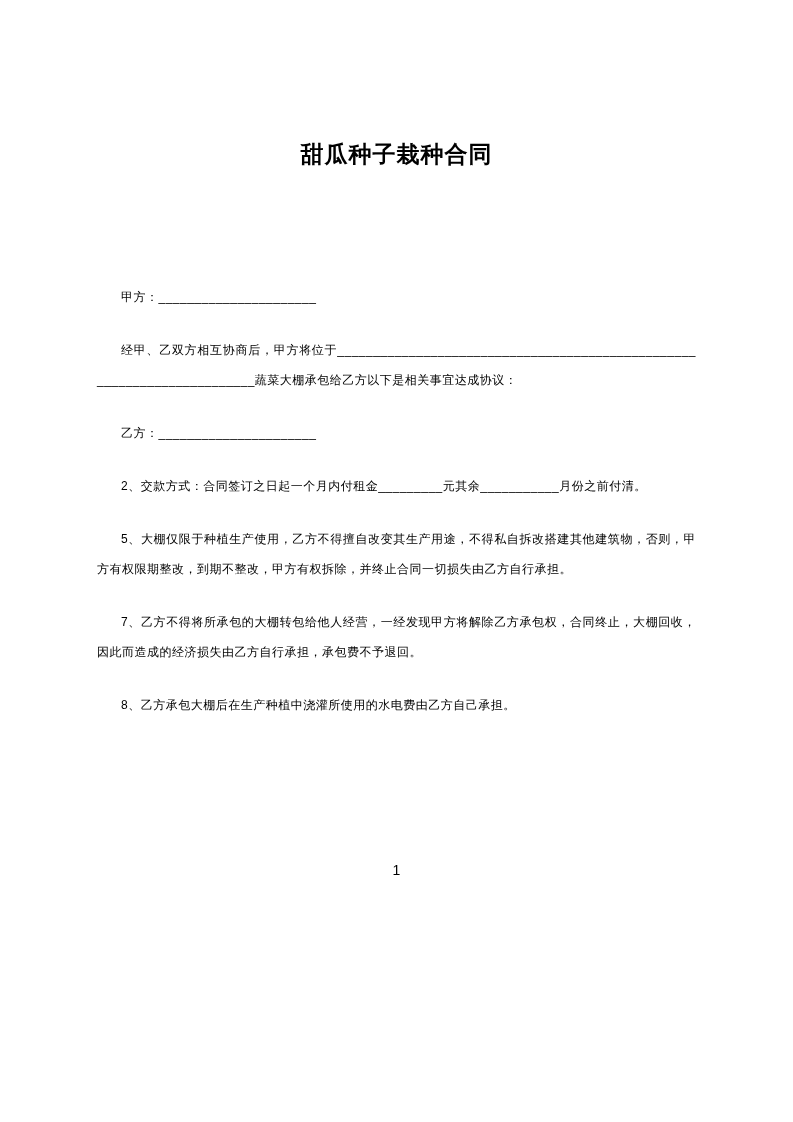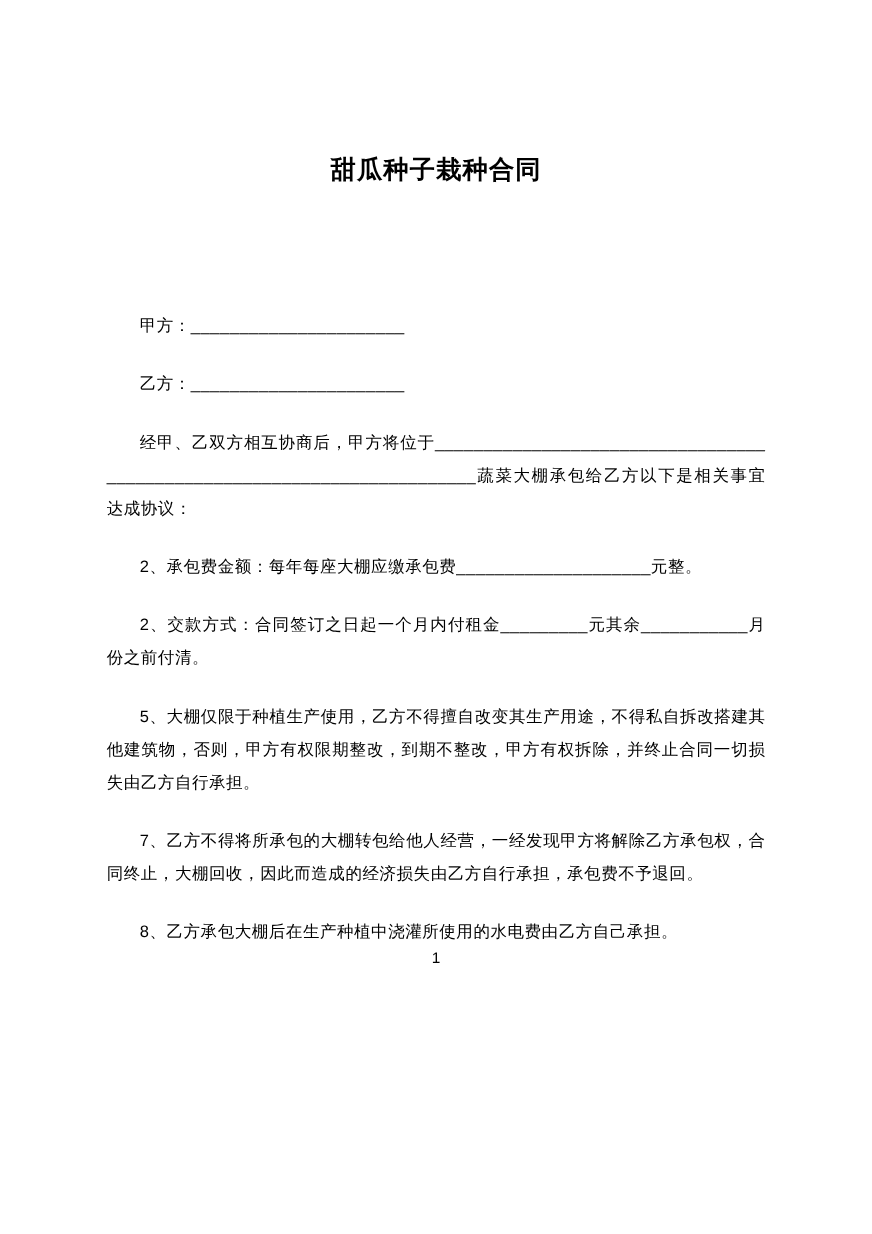--- a/index.html
+++ b/index.html
@@ -25,21 +25,21 @@
     font-size: 23px;
     font-weight: bold;
     letter-spacing: 1px;
     line-height: 1.3;
   }
   .doc-body {
     margin: 112px 97px 0 97px;
   }
   .doc-body p {
     margin: 0 0 23px 0;
-    font-size: 15px;
+    font-size: 12px;
     line-height: 30px;
     text-indent: 2em;
     text-align: justify;
     word-break: break-all;
     letter-spacing: 0.5px;
   }
   .page-number {
     position: absolute;
     bottom: 48px;
     left: 0;
@@ -50,23 +50,22 @@
 </style>
 </head>
 <body>
 
 <div class="page">
 
   <h1 class="doc-title">甜瓜种子栽种合同</h1>
 
   <div class="doc-body">
     <p>甲方：______________________</p>
+    <p>经甲、乙双方相互协商后，甲方将位于________________________________________________________________________蔬菜大棚承包给乙方以下是相关事宜达成协议：</p>
     <p>乙方：______________________</p>
-    <p>经甲、乙双方相互协商后，甲方将位于________________________________________________________________________蔬菜大棚承包给乙方以下是相关事宜达成协议：</p>
-    <p>2、承包费金额：每年每座大棚应缴承包费____________________元整。</p>
     <p>2、交款方式：合同签订之日起一个月内付租金_________元其余___________月份之前付清。</p>
     <p>5、大棚仅限于种植生产使用，乙方不得擅自改变其生产用途，不得私自拆改搭建其他建筑物，否则，甲方有权限期整改，到期不整改，甲方有权拆除，并终止合同一切损失由乙方自行承担。</p>
     <p>7、乙方不得将所承包的大棚转包给他人经营，一经发现甲方将解除乙方承包权，合同终止，大棚回收，因此而造成的经济损失由乙方自行承担，承包费不予退回。</p>
     <p>8、乙方承包大棚后在生产种植中浇灌所使用的水电费由乙方自己承担。</p>
   </div>
 
   <div class="page-number">1</div>
 
 </div>
 

